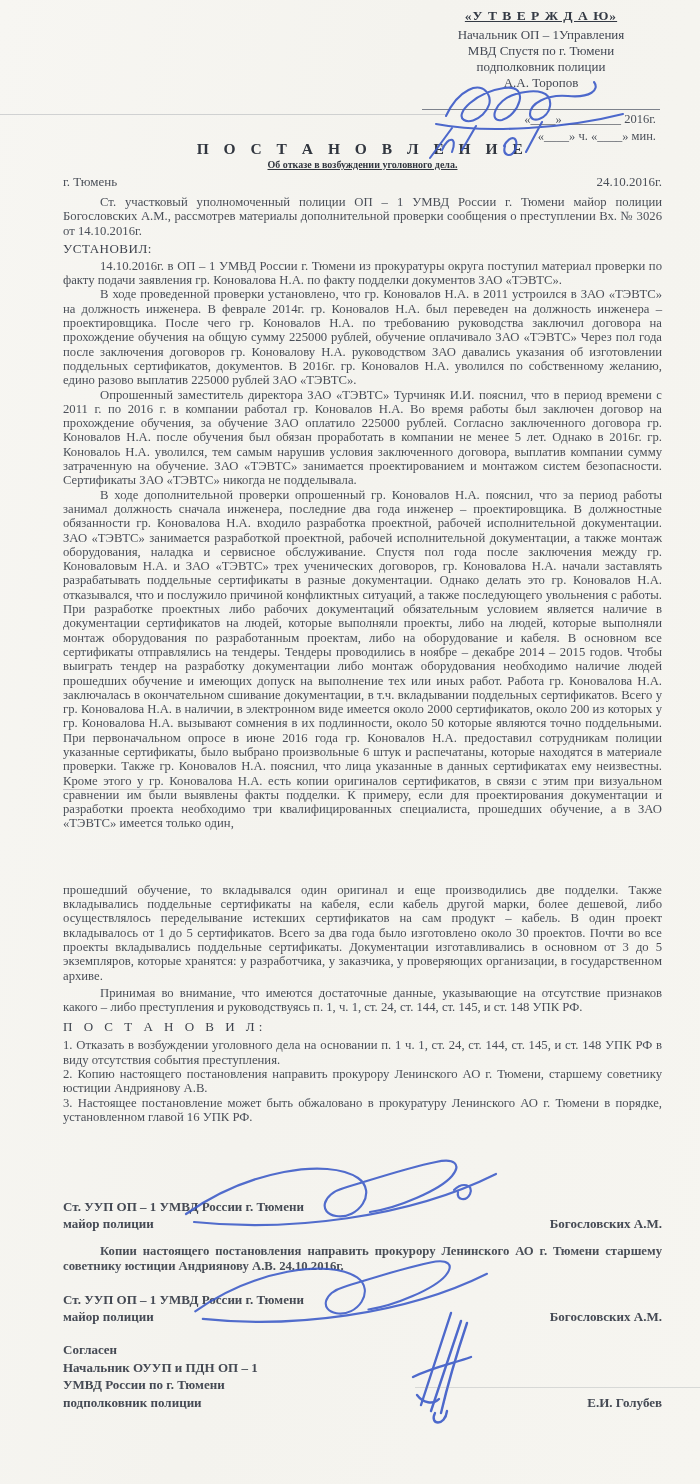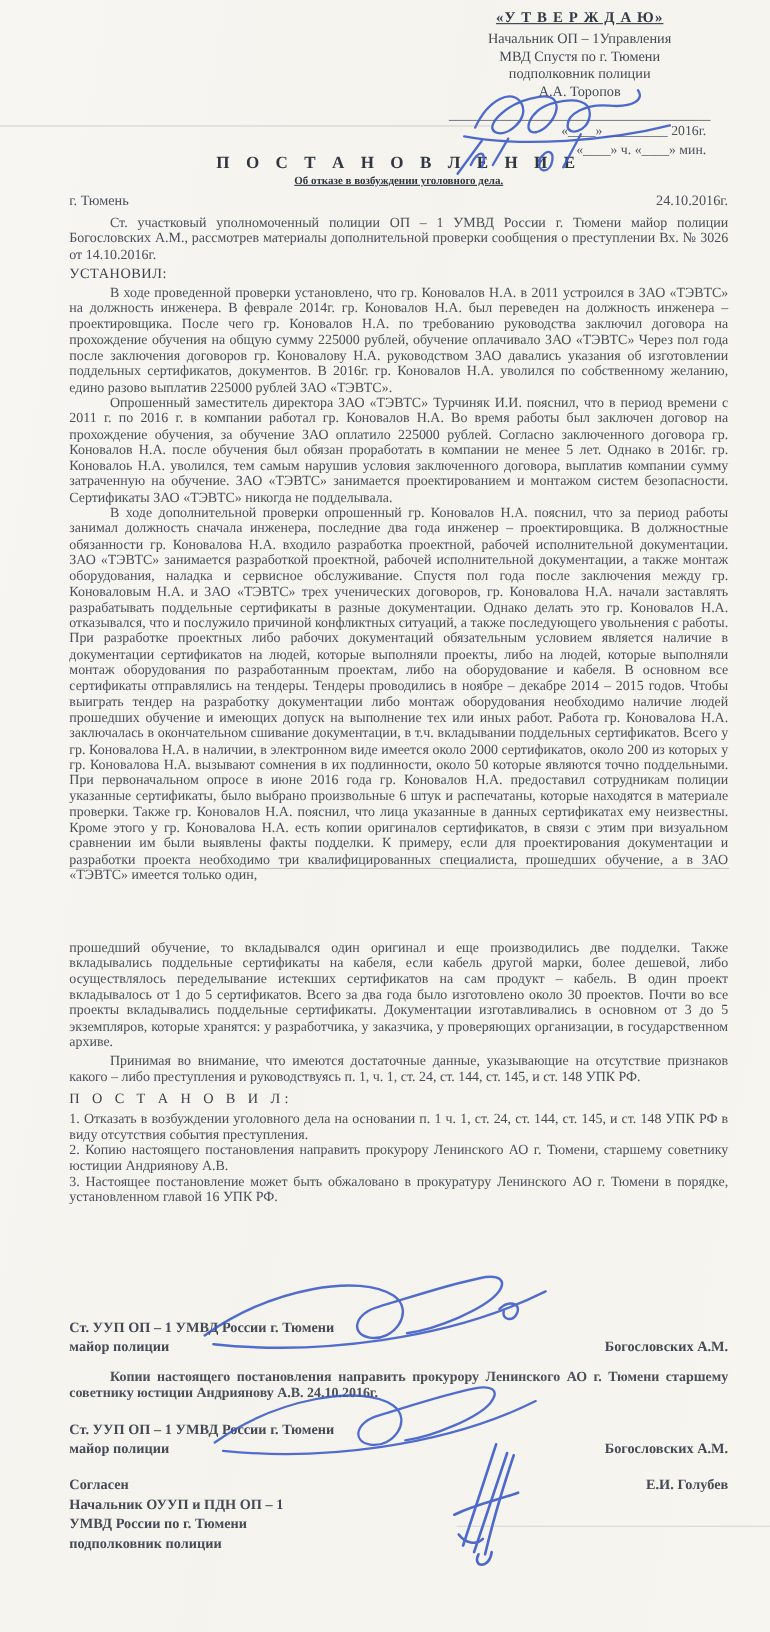--- a/index.html
+++ b/index.html
@@ -9,21 +9,21 @@
     margin:0 auto;
     background:linear-gradient(100deg,#f7f6f2 0%,#f4f3ee 45%,#f6f5f0 100%);
     overflow:hidden;
     box-sizing:border-box;
     padding:10px 38px 0 63px;
     font-family:"Liberation Serif","DejaVu Serif",serif;
     color:#4a4f58;
   }
   
   .approval{
-    position:absolute;top:8px;right:48px;width:250px;
+    position:absolute;top:8px;right:34px;width:250px;
     text-align:center;font-size:13px;line-height:16px;color:#434853;
   }
   .approval-heading{
     font-weight:bold;font-size:13.5px;letter-spacing:1px;
     text-decoration:underline;color:#343a44;margin-bottom:3px;
   }
   .sig-space{height:18px;border-bottom:1px solid #7d828c;margin:0 6px;}
   .approval-date,.approval-time{
     text-align:right;padding-right:10px;font-size:12.5px;line-height:15px;margin-top:2px;color:#4a4f58;
   }
@@ -42,21 +42,21 @@
   .section-heading.spaced{letter-spacing:4px;margin:5px 0 3px;}
   .page-gap{height:52px;}
   
   .footer{position:absolute;left:63px;right:38px;top:1198px;font-weight:bold;}
   .sign-block{position:relative;display:flex;justify-content:space-between;align-items:flex-end;
     font-size:13px;line-height:17px;color:#454a54;}
   .sign-left div{white-space:nowrap;}
   .sign-name{white-space:nowrap;}
   .copy-note{margin-top:12px;font-size:12.7px;line-height:14.5px;}
   .sb2{margin-top:18px;}
-  .agree-block{position:relative;display:flex;justify-content:space-between;align-items:flex-start;
+  .agree-block{position:relative;display:flex;justify-content:space-between;align-items:flex-end;
     margin-top:16px;font-size:13px;line-height:17.5px;color:#454a54;}
   
   .artifact{position:absolute;height:1px;background:#8a8f98;}
   .a1{top:114px;left:0;width:446px;opacity:.35;}
   .a2{top:789px;left:63px;width:600px;opacity:.45;}
   .a3{top:1387px;left:415px;width:285px;opacity:.28;}
   svg.pen path{fill:none;stroke:#3b5ac8;stroke-linecap:round;}
 </style>
 </head>
 <body>
@@ -88,20 +88,21 @@
     <div class="doc-subtitle">Об отказе в возбуждении уголовного дела.</div>
   </div>
 
   <div class="meta-row">
     <span>г. Тюмень</span>
     <span>24.10.2016г.</span>
   </div>
 
   <p class="para indent intro">Ст. участковый уполномоченный полиции ОП – 1 УМВД России г. Тюмени майор полиции Богословских А.М., рассмотрев материалы дополнительной проверки сообщения о преступлении Вх. № 3026 от 14.10.2016г.</p>
   <div class="section-heading">УСТАНОВИЛ:</div>
+  <p class="para indent">14.10.2016г. в ОП – 1 УМВД России г. Тюмени из прокуратуры округа поступил материал проверки по факту подачи заявления гр. Коновалова Н.А. по факту подделки документов ЗАО «ТЭВТС».</p>
   <p class="para indent">В ходе проведенной проверки установлено, что гр. Коновалов Н.А. в 2011 устроился в ЗАО «ТЭВТС» на должность инженера. В феврале 2014г. гр. Коновалов Н.А. был переведен на должность инженера – проектировщика. После чего гр. Коновалов Н.А. по требованию руководства заключил договора на прохождение обучения на общую сумму 225000 рублей, обучение оплачивало ЗАО «ТЭВТС» Через пол года после заключения договоров гр. Коновалову Н.А. руководством ЗАО давались указания об изготовлении поддельных сертификатов, документов. В 2016г. гр. Коновалов Н.А. уволился по собственному желанию, едино разово выплатив 225000 рублей ЗАО «ТЭВТС».</p>
   <p class="para indent">Опрошенный заместитель директора ЗАО «ТЭВТС» Турчиняк И.И. пояснил, что в период времени с 2011 г. по 2016 г. в компании работал гр. Коновалов Н.А. Во время работы был заключен договор на прохождение обучения, за обучение ЗАО оплатило 225000 рублей. Согласно заключенного договора гр. Коновалов Н.А. после обучения был обязан проработать в компании не менее 5 лет. Однако в 2016г. гр. Коновалоь Н.А. уволился, тем самым нарушив условия заключенного договора, выплатив компании сумму затраченную на обучение. ЗАО «ТЭВТС» занимается проектированием и монтажом систем безопасности. Сертификаты ЗАО «ТЭВТС» никогда не подделывала.</p>
   <p class="para indent">В ходе дополнительной проверки опрошенный гр. Коновалов Н.А. пояснил, что за период работы занимал должность сначала инженера, последние два года инженер – проектировщика. В должностные обязанности гр. Коновалова Н.А. входило разработка проектной, рабочей исполнительной документации. ЗАО «ТЭВТС» занимается разработкой проектной, рабочей исполнительной документации, а также монтаж оборудования, наладка и сервисное обслуживание. Спустя пол года после заключения между гр. Коноваловым Н.А. и ЗАО «ТЭВТС» трех ученических договоров, гр. Коновалова Н.А. начали заставлять разрабатывать поддельные сертификаты в разные документации. Однако делать это гр. Коновалов Н.А. отказывался, что и послужило причиной конфликтных ситуаций, а также последующего увольнения с работы.  При разработке проектных либо рабочих документаций обязательным условием является наличие в документации сертификатов на людей, которые выполняли проекты, либо на людей, которые выполняли монтаж оборудования по разработанным проектам, либо на оборудование и кабеля. В основном все сертификаты отправлялись на тендеры. Тендеры проводились в ноябре – декабре 2014 – 2015 годов. Чтобы выиграть тендер на разработку документации либо монтаж оборудования необходимо наличие людей прошедших обучение и имеющих допуск на выполнение тех или иных работ. Работа гр. Коновалова Н.А. заключалась в окончательном сшивание документации, в т.ч. вкладывании поддельных сертификатов. Всего у гр. Коновалова Н.А. в наличии, в электронном виде имеется около 2000 сертификатов, около 200 из которых у гр. Коновалова Н.А. вызывают сомнения в их подлинности, около 50 которые являются точно поддельными. При первоначальном опросе в июне 2016 года гр. Коновалов Н.А. предоставил  сотрудникам  полиции указанные сертификаты, было выбрано произвольные 6 штук и распечатаны, которые находятся в материале проверки. Также гр. Коновалов Н.А. пояснил, что лица указанные в данных сертификатах ему неизвестны. Кроме этого у гр. Коновалова Н.А. есть копии оригиналов сертификатов, в связи с этим при визуальном сравнении им были выявлены факты подделки. К примеру, если для проектирования документации и разработки проекта необходимо три квалифицированных специалиста, прошедших обучение, а в ЗАО «ТЭВТС» имеется только один,</p>
 
   <div class="page-gap"></div>
 
   <p class="para">прошедший обучение, то вкладывался один оригинал и еще производились две подделки. Также вкладывались поддельные сертификаты на кабеля, если кабель другой марки, более дешевой, либо осуществлялось переделывание истекших сертификатов на сам продукт – кабель. В один проект вкладывалось от 1 до 5 сертификатов. Всего за два года было изготовлено около 30 проектов. Почти во все проекты вкладывались поддельные сертификаты. Документации изготавливались в основном от 3 до 5 экземпляров, которые хранятся: у разработчика, у заказчика, у проверяющих организации, в государственном архиве.</p>
   <p class="para indent" style="margin-top:3px;">Принимая во внимание, что имеются достаточные данные, указывающие на отсутствие признаков какого – либо преступления и руководствуясь п. 1, ч. 1, ст. 24, ст. 144, ст. 145, и ст. 148 УПК РФ.</p>
   <div class="section-heading spaced">П О С Т А Н О В И Л:</div>
   <p class="para">1. Отказать в  возбуждении уголовного дела на основании п. 1 ч. 1, ст. 24, ст. 144, ст. 145, и ст. 148 УПК РФ в виду отсутствия события преступления.</p>

